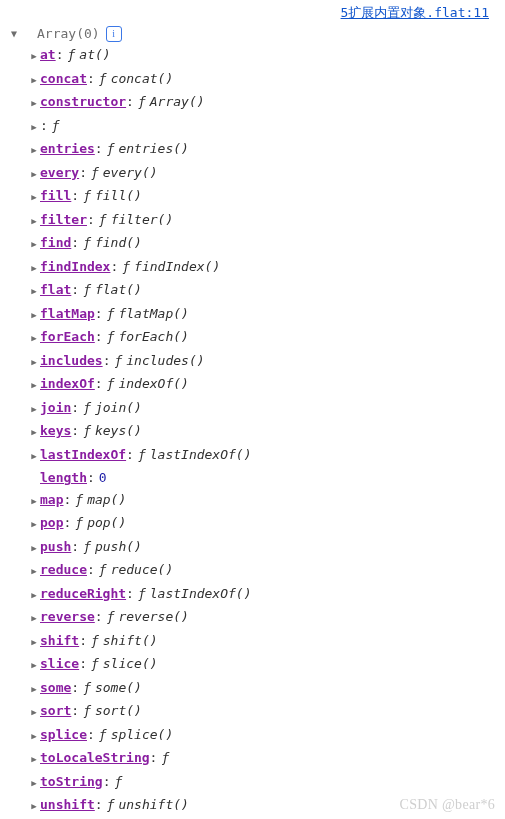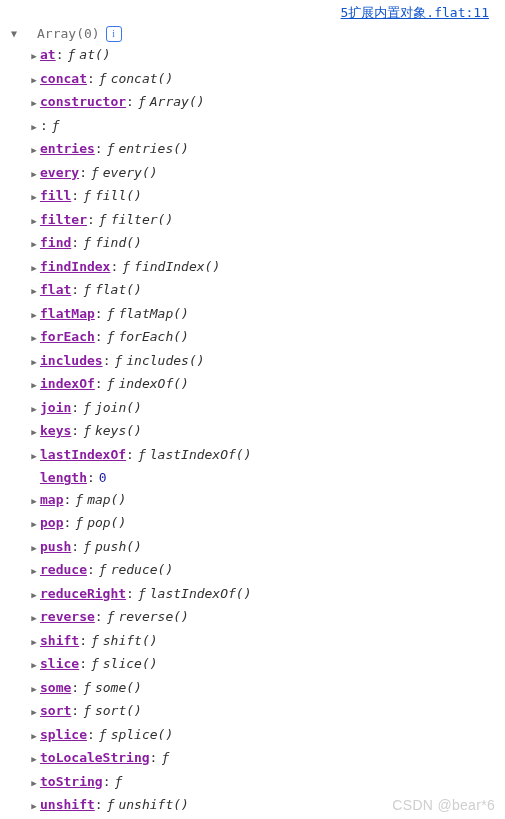--- a/index.html
+++ b/index.html
@@ -98,21 +98,21 @@
   }
   .num-val {
     color: #1a1aa6;
   }
   .watermark {
     position: absolute;
     bottom: 6px;
     right: 10px;
     color: #cfcfcf;
     font-size: 14px;
-    font-family: Liberation Sans, sans-serif;
+    font-family: Liberation Serif, serif;
     letter-spacing: 0.3px;
     pointer-events: none;
   }
 </style>
 </head>
 <body>
 
 <a class="source-link">5扩展内置对象.flat:11</a>
 
 <div class="tree">

